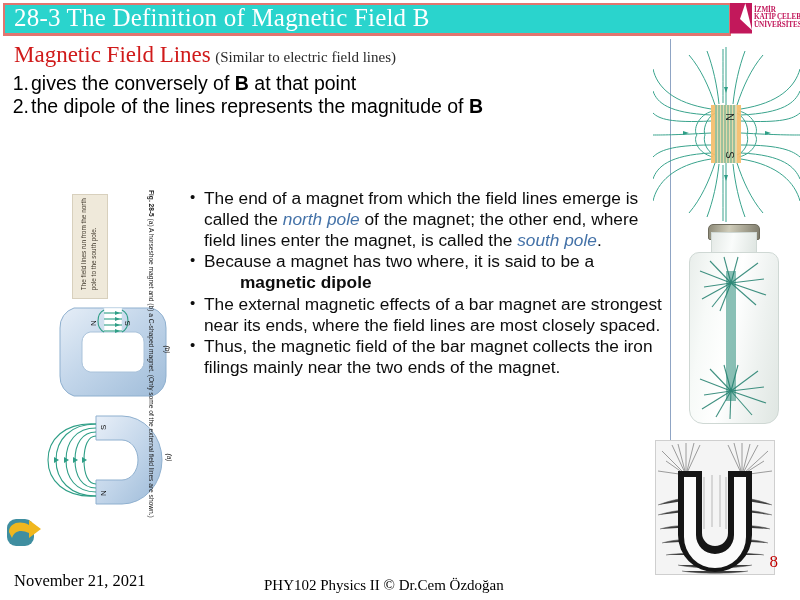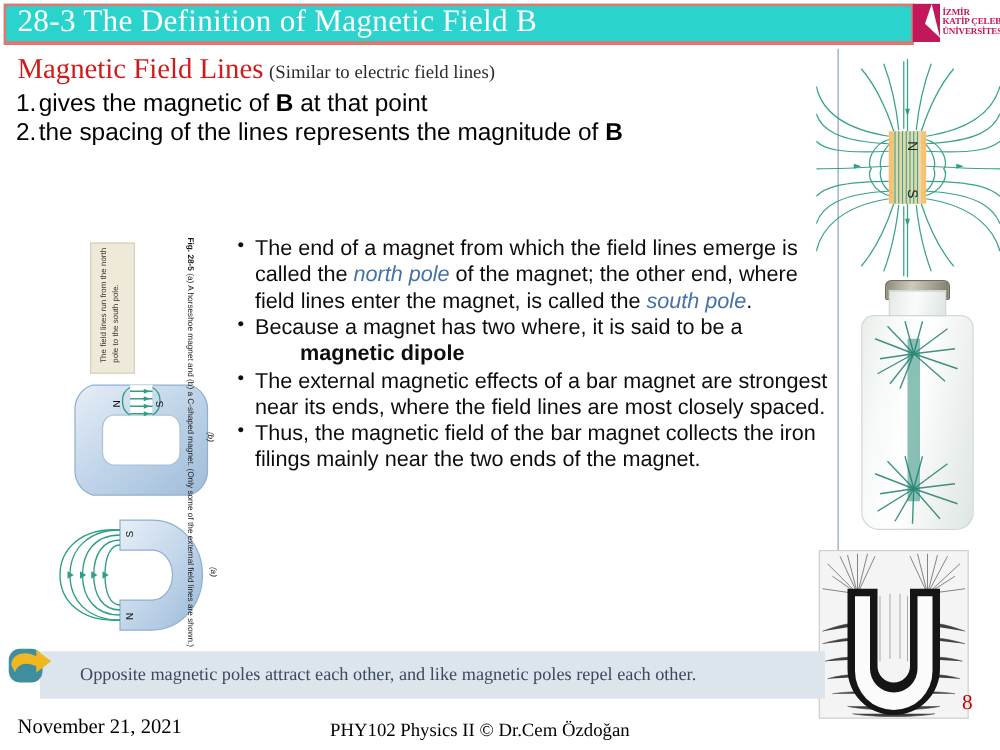--- a/index.html
+++ b/index.html
@@ -168,29 +168,29 @@
   <div class="sec-head">
     <span class="main">Magnetic Field Lines</span>
     <span class="sub">(Similar to electric field lines)</span>
   </div>
 
   <div class="numlist">
     <div class="numrow">
       <div class="num">1.</div>
       <div class="ntxt">
         <div>
-          <span>gives the magnetic of </span><b>B</b><span> at that point</span>
+          <span>gives the conversely of </span><b>B</b><span> at that point</span>
         </div>
       </div>
     </div>
     <div class="numrow">
       <div class="num">2.</div>
       <div class="ntxt">
         <div>
-          <span>the spacing of the lines represents the magnitude of </span><b>B</b>
+          <span>the dipole of the lines represents the magnitude of </span><b>B</b>
         </div>
       </div>
     </div>
   </div>
 
   <div class="vdiv"></div>
 
   <div class="figcol">
 
     <div class="callout">
@@ -435,23 +435,20 @@
           <line x1="48" y1="36" x2="48" y2="88"></line>
             <line x1="56" y1="34" x2="56" y2="86"></line>
           <line x1="64" y1="34" x2="64" y2="86"></line>
             <line x1="70" y1="36" x2="70" y2="88"></line>
         </g>
       </svg>
     </div>
     <div class="pagenum">8</div>
   </div>
 
-  <div class="banner">
-    <div class="banner-text">Opposite magnetic poles attract each other, and like magnetic poles repel each other.</div>
-  </div>
   <div class="banner-icon">
     <svg width="38" height="34" viewBox="0 0 38 34">
       <rect x="2" y="3" width="27" height="27" rx="9" fill="#3f8ea0"></rect>
       <path d="M4 16 C4 7 15 4 24 9 L24 4 L36 13 L24 22 L24 17 C16 13 9 15 7 22 Z" fill="#f0b71e"></path>
     </svg>
   </div>
 
   <div class="footer">
     <div class="f-date">November 21, 2021</div>
     <div class="f-center">PHY102 Physics II © Dr.Cem Özdoğan</div>

